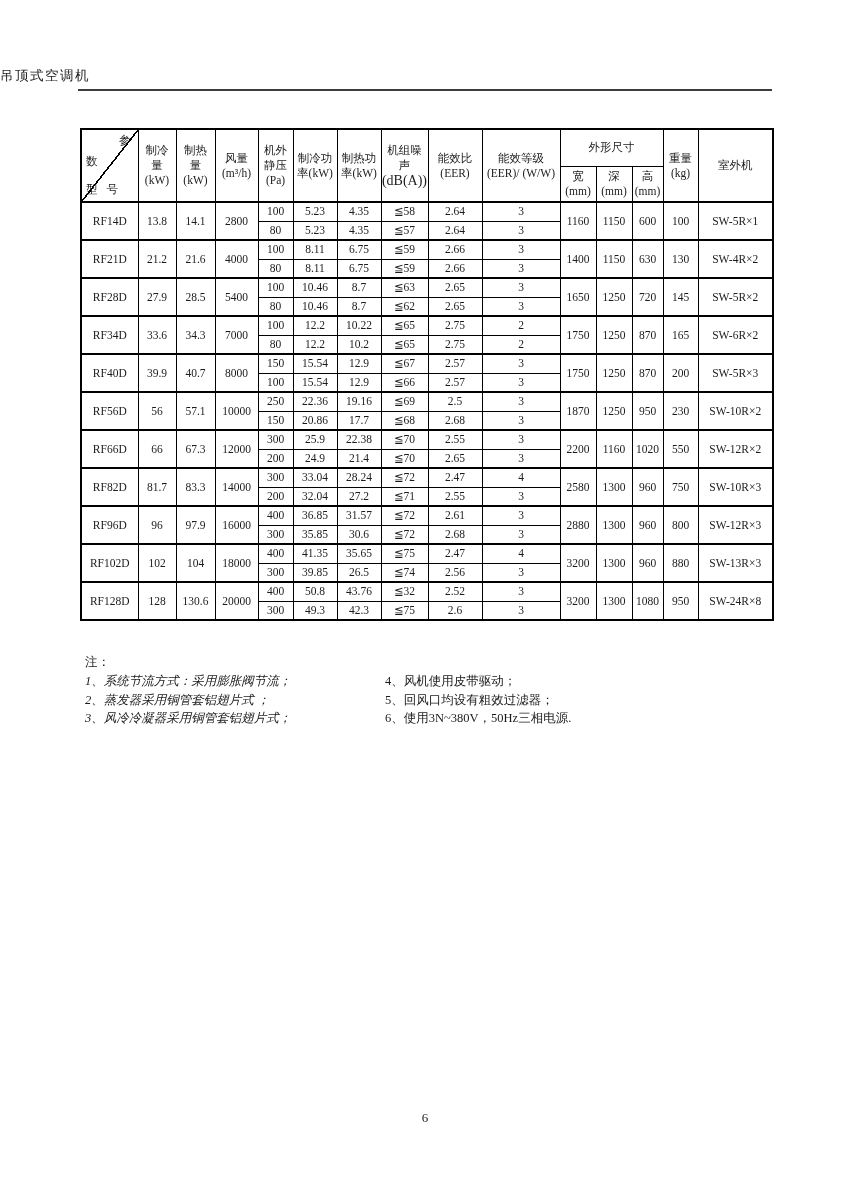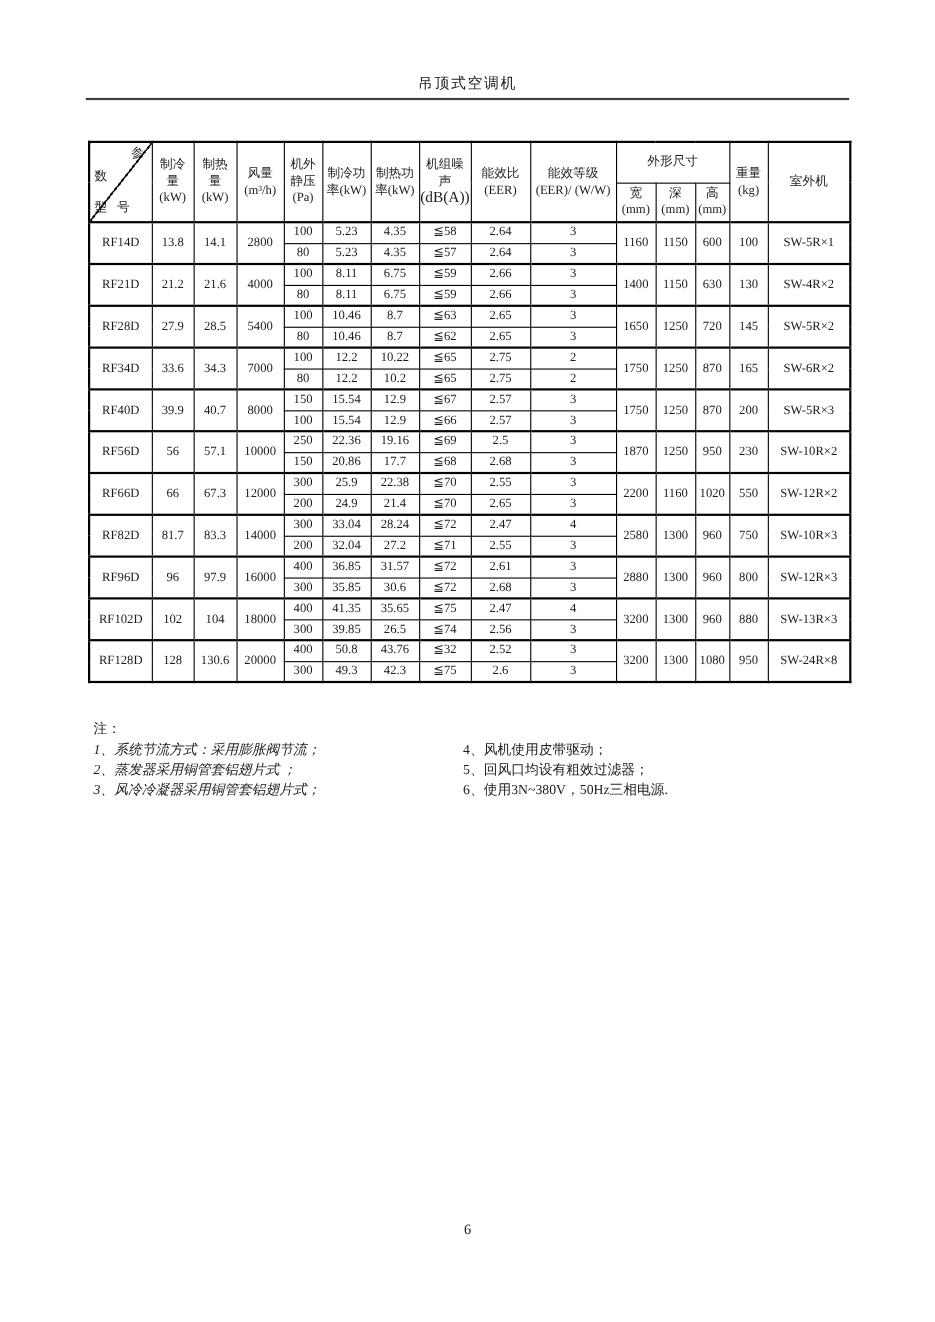--- a/index.html
+++ b/index.html
@@ -4,21 +4,21 @@
 <style>
   * { margin:0; padding:0; box-sizing:border-box; }
   html,body { background:#ffffff; }
   .page {
     position:relative; width:850px; height:1202px; background:#ffffff;
     font-family:"Liberation Serif","DejaVu Serif",serif; color:#1b1b1b;
     overflow:hidden;
   }
   .running-header {
     position:absolute; top:67px; left:0; width:100%;
-    text-align:center; font-size:13.5px; letter-spacing:1.5px;
+    font-size:13.5px; letter-spacing:1.5px;
   }
   .header-rule {
     position:absolute; top:89px; left:78px; width:694px;
     border-top:2px solid #3d3d3d;
   }
   .doc-title {
     position:absolute; top:100px; left:85px;
     font-size:14.5px; font-weight:bold; font-style:italic; letter-spacing:0.5px;
   }
   .doc-title .title-label { margin-right:26px; }
@@ -51,21 +51,21 @@
   .corner span { position:absolute; font-size:11.5px; }
   .corner .c-top { top:3px; right:7px; }
   .corner .c-mid { top:24px; left:4px; }
   .corner .c-bot { bottom:4px; left:4px; letter-spacing:3px;margin-top:22px; }
 
   .notes { position:absolute; top:653px; left:85px; width:650px; font-size:12.5px; }
   .notes-label { line-height:18px; }
   .notes ul { list-style:none; position:absolute; top:19px; }
   .notes ul li { line-height:18.5px; }
   .notes-left { left:0;font-style:italic; }
-  .notes-right { left:300px;margin-left:36px; }
+  .notes-right { left:300px; }
 
   .page-number {
     position:absolute; top:1110px; left:0; width:100%;
     text-align:center; font-size:13px;
   }
 </style>
 </head>
 <body>
 
 <div class="page">

